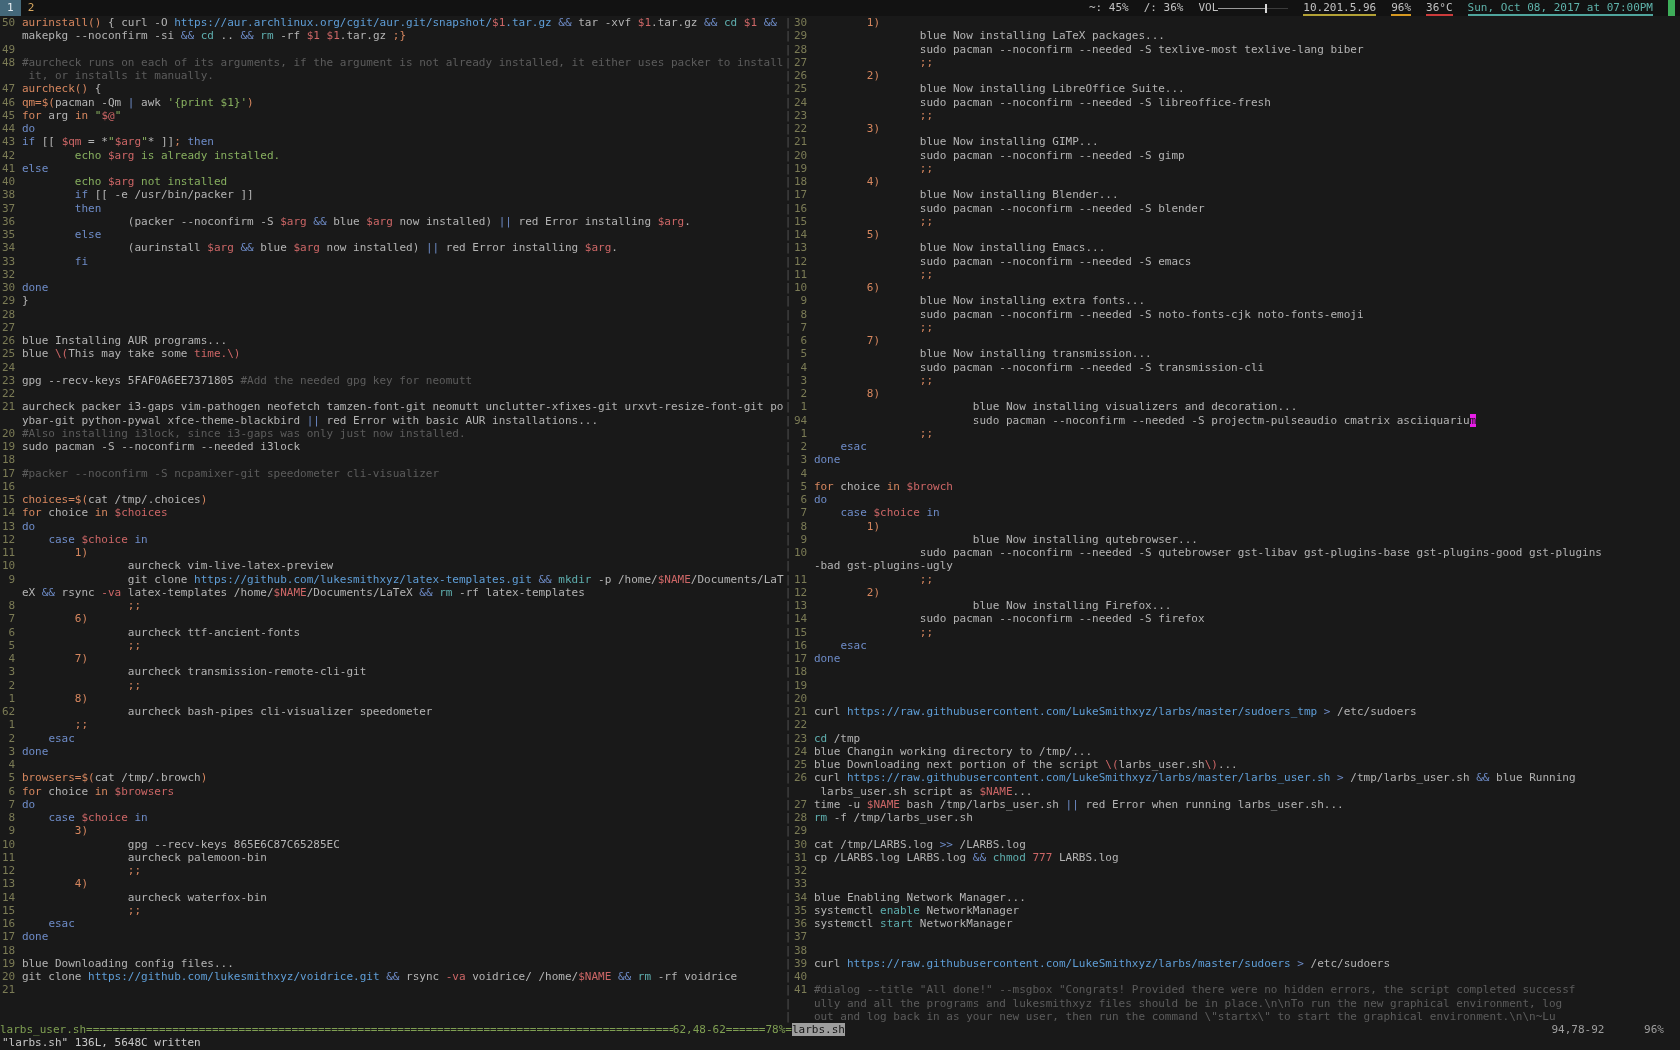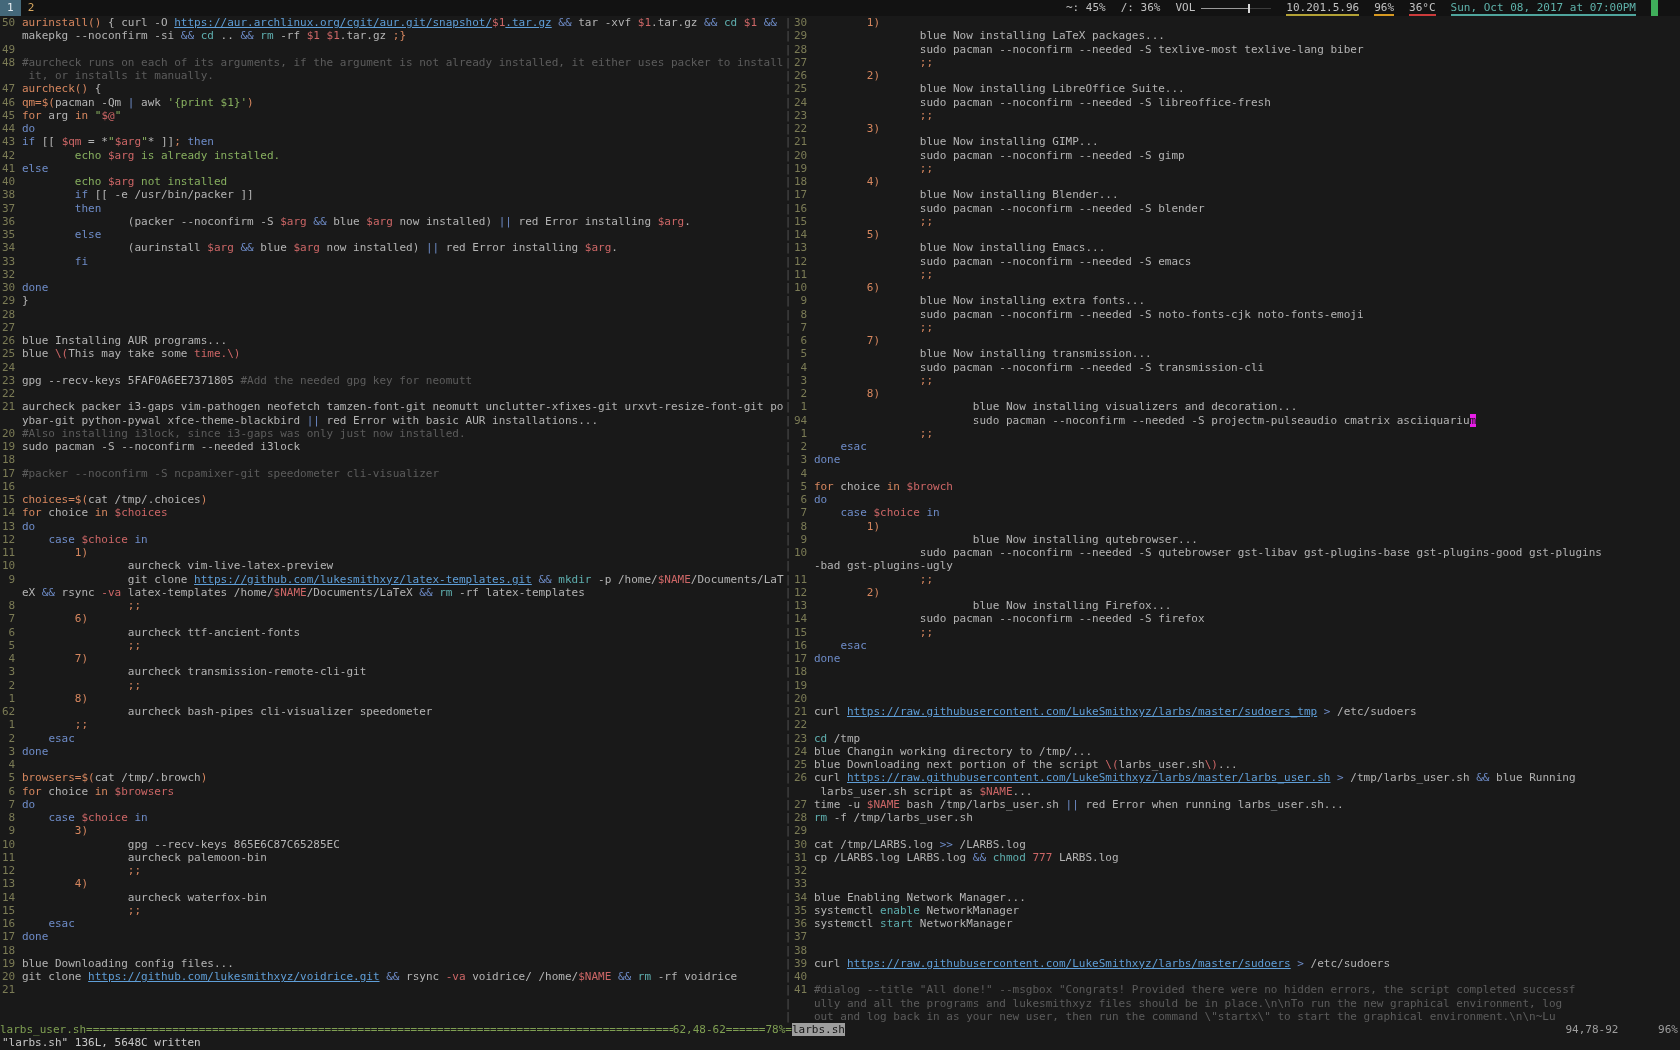--- a/index.html
+++ b/index.html
@@ -5,27 +5,27 @@
   *{margin:0;padding:0;box-sizing:border-box}
   html,body{width:1680px;height:1050px;overflow:hidden}
   body{background:var(--bg);font-family:"DejaVu Sans Mono",monospace}
 
   
   .topbar{height:16px;background:var(--bar-bg);color:var(--bar-fg);display:flex;align-items:stretch;
           font-size:11px;line-height:15px;white-space:pre}
   .ws{padding:0 7px}
   .ws-focused{background:var(--ws-active-bg);color:var(--ws-active-fg)}
   .ws-inactive{color:var(--ws2-fg)}
-  .modules{margin-left:auto;display:flex;gap:15px;padding-right:22px}
+  .modules{margin-left:auto;display:flex;gap:15px;padding-right:5px}
   .mod{border-bottom:2px solid transparent}
   .m-ip{border-color:var(--u-ip)}
   .m-batt{border-color:var(--u-battery)}
   .m-temp{border-color:var(--u-temp)}
   .m-date{border-color:var(--u-date);color:var(--date-fg)}
-  .m-vol{display:flex;gap:6px;border-bottom:none}
+  .m-vol{display:flex;border-bottom:none}
   .slider{position:relative;width:70px;height:16px;display:inline-block}
   .slider .track{position:absolute;left:0;top:8px;width:48px;height:1px;background:var(--vol-track)}
   .slider .track-dim{position:absolute;left:48px;top:8px;width:22px;height:1px;background:var(--vol-track-dim)}
   .slider .handle{position:absolute;left:47px;top:4px;width:2px;height:9px;background:var(--vol-handle)}
   .tray{width:7px;background:var(--tray-green)}
 
   
   .vim{display:flex;height:1007px;overflow:hidden;font-size:11px}
   .pane{overflow:hidden;padding-left:2px}
   .pane-left{width:784px}
@@ -33,31 +33,31 @@
   .pane-right{flex:1}
   .trow{height:13.25px;line-height:13.25px;white-space:pre;overflow:hidden}
   .lnum{color:var(--line-number)}
   .c-f{color:var(--fg)}
   .c-c{color:var(--comment)}
   .c-o{color:var(--orange)}
   .c-g{color:var(--green)}
   .c-r{color:var(--red)}
   .c-b{color:var(--blue)}
   .c-t{color:var(--cyan)}
-  .c-l{color:var(--link);text-decoration:underline}
+  .c-l{color:var(--link);}
   .c-m{background:var(--cursor-bg);color:var(--cursor-fg)}
 
   
   .statusrow{height:13px;display:flex;font-size:11px;line-height:13px;white-space:pre}
   .stl-left{width:792px;display:flex;color:var(--stl-fill);overflow:hidden}
   .stl-left .fill{flex:1;overflow:hidden}
   .stl-right{flex:1;display:flex}
   .chip{background:var(--stl-chip-bg);color:var(--stl-chip-fg)}
   .stl-spacer{flex:1}
-  .ruler{color:var(--ruler-fg);padding-right:2px}
+  .ruler{color:var(--ruler-fg);padding-right:16px}
   .cmdline{height:14px;font-size:11px;line-height:13px;color:var(--cmdline-fg);white-space:pre;padding-left:2px}
 </style>
 </head>
 <body>
 
 <header class="topbar">
   <span class="ws ws-focused">1</span>
   <span class="ws ws-inactive">2</span>
   <span class="modules">
     <span class="mod">~: 45%</span>

